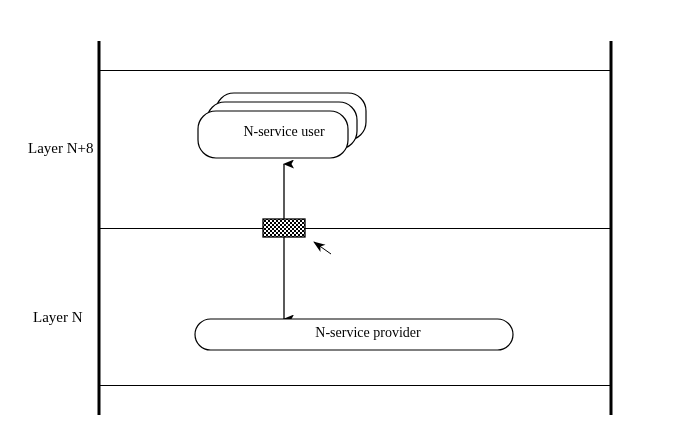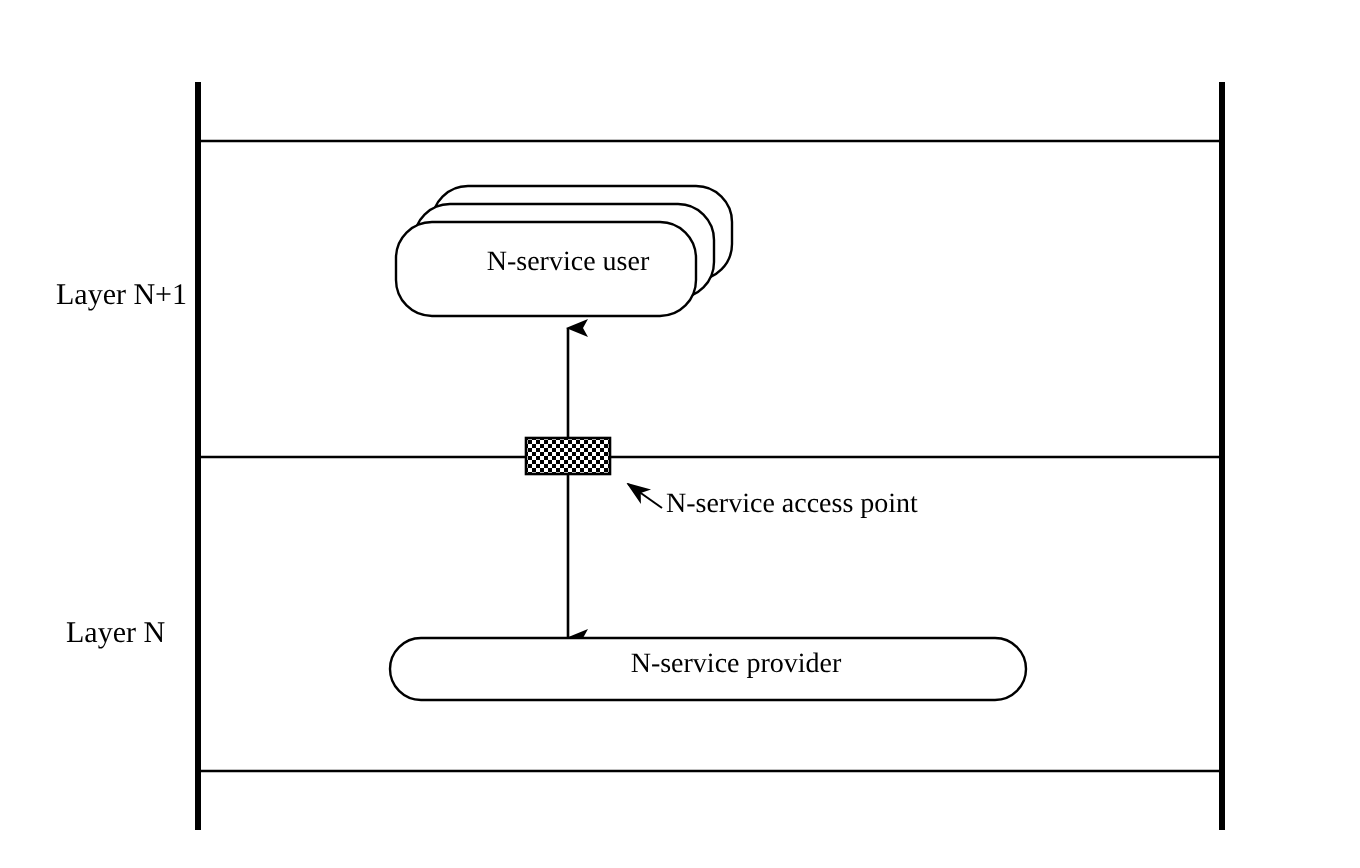--- a/index.html
+++ b/index.html
@@ -102,23 +102,22 @@
 
     <line x1="284" y1="237" x2="284" y2="319" stroke="#000000" stroke-width="1.3" marker-end="url(#arrowhead-down)"></line>
 
     <rect x="263" y="219" width="42" height="18" fill="url(#crosshatch-pattern)" stroke="#000000" stroke-width="1.3"></rect>
 
     <line x1="331" y1="254" x2="314" y2="242" stroke="#000000" stroke-width="1" marker-end="url(#arrowhead-leader)"></line>
 
     <rect x="195" y="319" width="318" height="31" rx="15.5" ry="15.5" fill="#ffffff" stroke="#000000" stroke-width="1.2"></rect>
   </svg>
 
-  <div class="txt" id="layer-top-label">Layer N+1</div>
+  <div class="txt" id="layer-top-label">Layer N+8</div>
 
   <div class="txt" id="layer-bottom-label">Layer N</div>
 
   <div class="txt" id="user-label">N-service user</div>
 
   <div class="txt" id="provider-label">N-service provider</div>
 
-  <div class="txt" id="sap-label">N-service access point</div>
 
 </div>
 
 </body></html>

